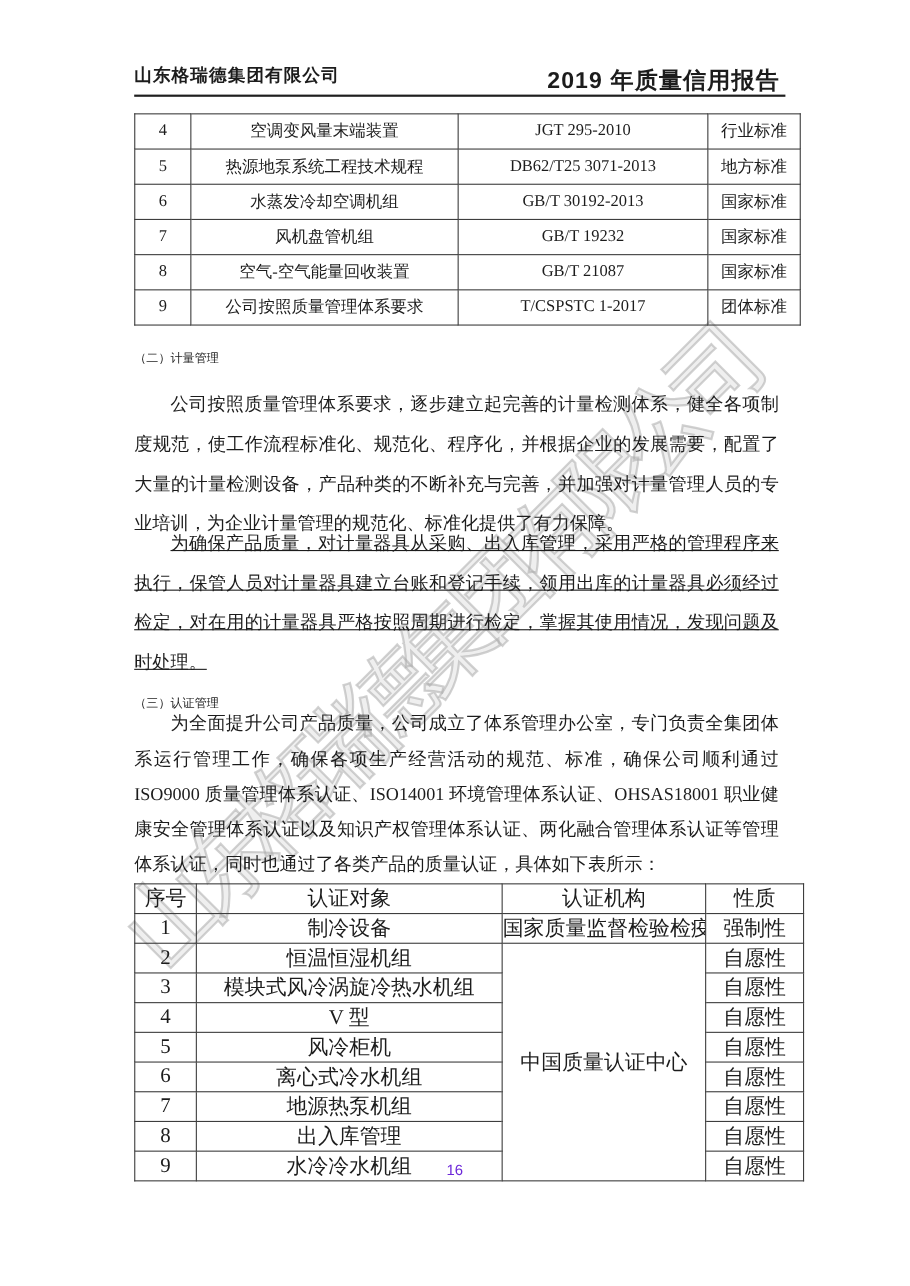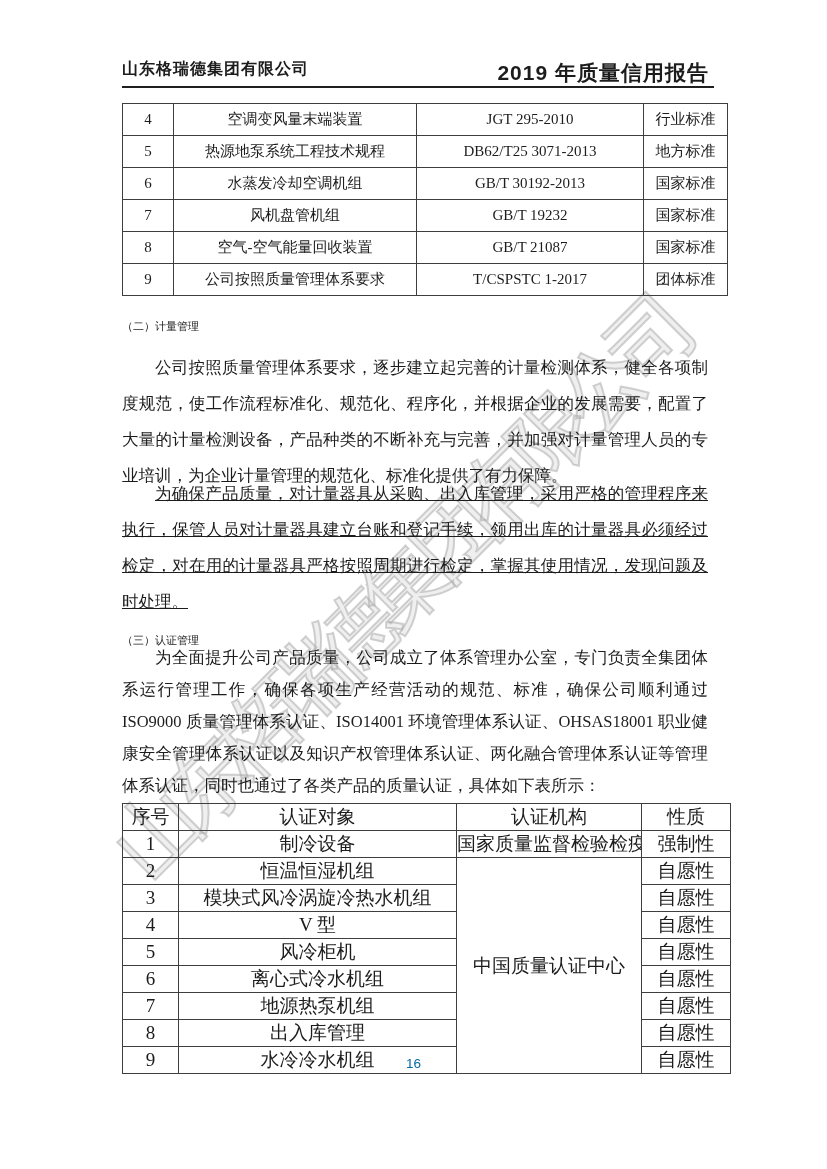--- a/index.html
+++ b/index.html
@@ -61,21 +61,21 @@
   }
   .p-1 { top:350px; line-height:36px; }
   .p-2 { top:476px; line-height:36px;text-decoration:underline; }
   .p-3 { top:642px; line-height:32px; }
   .h-2 { top:312px; }
   .h-3 { top:626px; }
   .page-number {
     position:absolute; left:0; top:1056px; width:100%; z-index:1;
     text-align:center; font-size:13.5px;
     font-family:"Liberation Sans","DejaVu Sans",sans-serif;
-    color:#0369a1;
+    color:#6d28d9;
   }
 </style>
 </head>
 <body>
 
 <div class="page">
 
   <div class="watermark">山东格瑞德集团有限公司</div>
 
   <div class="hdr-left">山东格瑞德集团有限公司</div>

